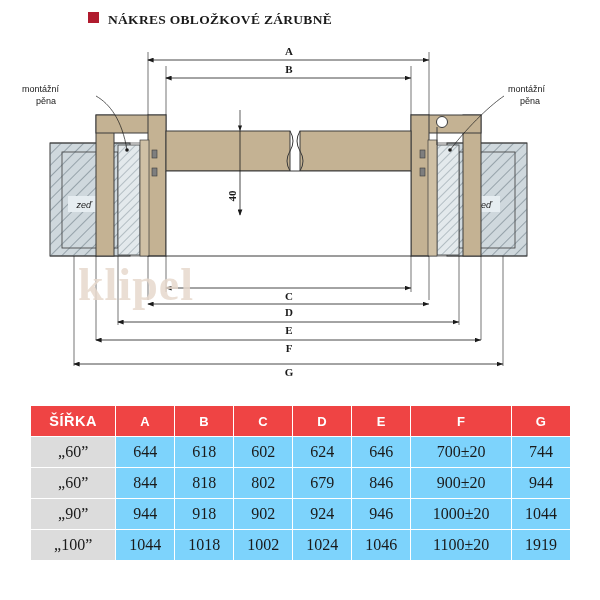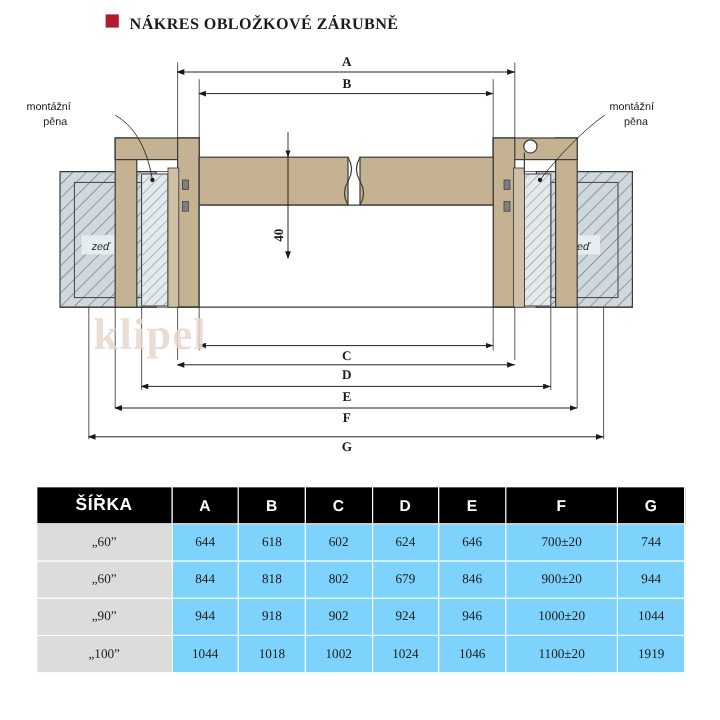--- a/index.html
+++ b/index.html
@@ -16,37 +16,37 @@
   #title-bullet { width:11px; height:11px; background:#b01b2e; display:block; }
   #title-text {
     font-size:13.5px; font-weight:bold; color:#1a1a1a; letter-spacing:.3px;
   }
   
   #drawing { position:absolute; left:0; top:0; width:600px; height:395px; }
   #drawing svg { position:absolute; left:0; top:0; }
   
   #watermark {
     position:absolute; left:78px; top:258px; width:420px; height:60px;
-    font-size:37px; font-weight:bold; color:#e7d9cd; opacity:.85;
+    font-size:46px; font-weight:bold; color:#e7d9cd; opacity:.85;
     letter-spacing:1px; pointer-events:none;
     font-family:"Liberation Serif", serif;
   }
   
   #table-wrap { position:absolute; left:30px; top:405px; width:541px; }
   table { border-collapse:collapse; width:541px; }
   th, td {
     border:1px solid #ffffff;
     text-align:center;
-    font-size:11px;
+    font-size:16px;
     color:#1a1a1a;
     height:31px;
     font-family:"Liberation Serif", serif;
   }
   thead th {
-    background:#000000; color:#ffffff; font-weight:bold;
+    background:#ef4444; color:#ffffff; font-weight:bold;
     font-size:13px; letter-spacing:.5px;
     font-family:"Liberation Sans", sans-serif;
   }
   thead th.first { font-size:14.5px; }
   tbody td { background:#7dd3fc; }
   tbody td.first { background:#dcdcdc; }
   tbody tr td { border-color:#ffffff; }
   #table-wrap { border:0; }
   table tbody tr:last-child td { border-bottom:1px solid #ffffff;margin-top:48px; }
   .lbl { font-size:9px; fill:#1a1a1a; font-family:"Liberation Sans", sans-serif; }

